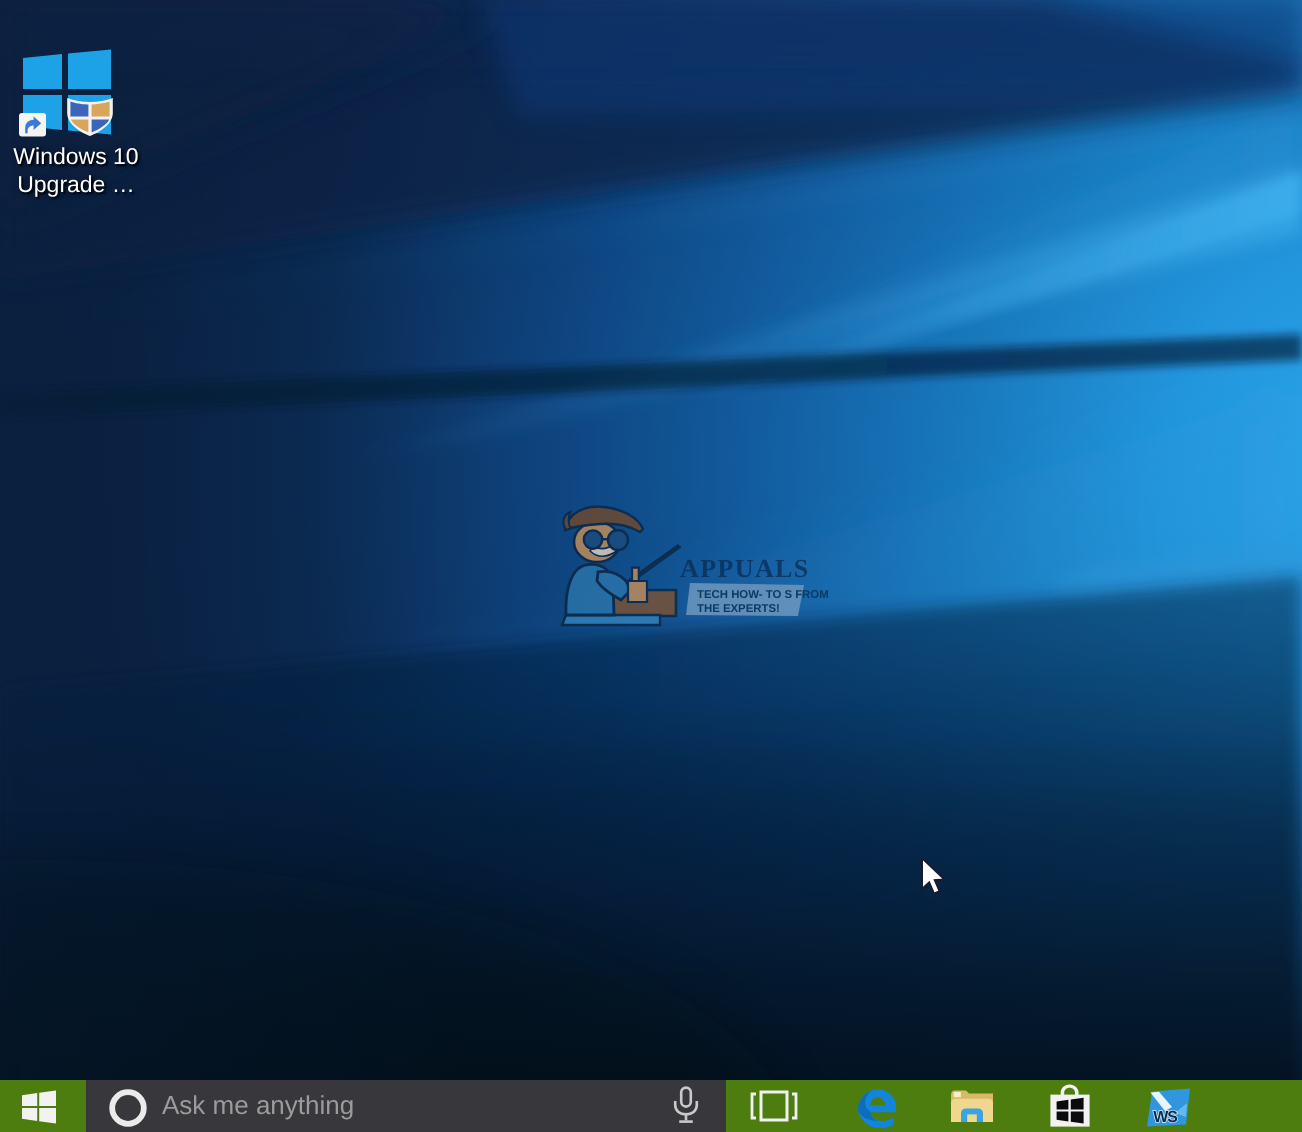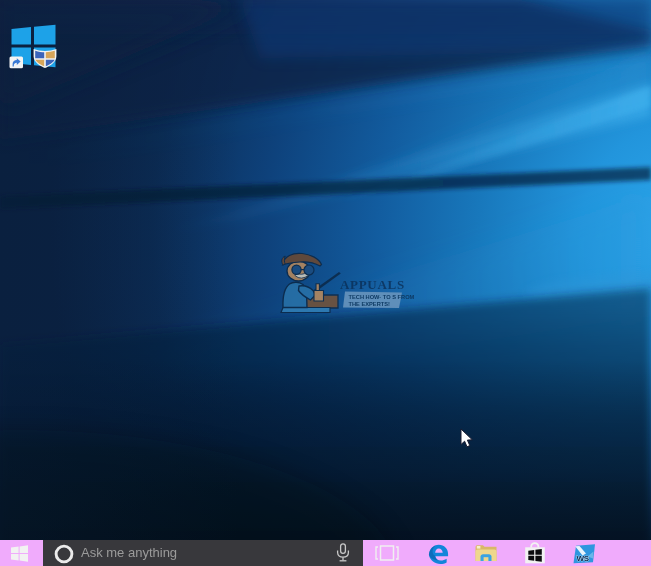--- a/index.html
+++ b/index.html
@@ -102,20 +102,21 @@
       <path d="M35.8,28.3 C38.5,28.2 42,27.7 44.8,26.8 L44.8,34.3 L35.8,34.3 Z" fill="#d8a65a"></path>
       <path d="M25.4,35.8 L34.2,35.8 L34.2,42.3 C30.8,40.8 26.4,38.3 25.4,35.8 Z" fill="#d8a65a"></path>
       <path d="M35.8,35.8 L44.6,35.8 C43.6,38.4 39.2,40.8 35.8,42.3 Z" fill="#3c64ba"></path>
     </g>
   </svg>
 
   <svg width="15" height="13" viewBox="0 0 15 13" style="position:absolute;left:9px;top:56px;">
     <rect x="0.5" y="0.5" width="13.5" height="11.8" rx="1.5" fill="#f4f4f4"></rect>
     <path d="M3.6,10.6 L3.6,7.8 C3.6,5.4 5.6,3.9 7.8,3.9 L7.8,2.2 L11.6,5.6 L7.8,9 L7.8,6.8 C6.1,6.8 4.8,7.9 4.8,9.4 L4.8,10.6 Z" fill="#3b7ad4"></path>
   </svg>
+  <div style="position:absolute;left:0;top:73px;width:76px;text-align:center;color:#fff;font-size:11.5px;line-height:13.8px;text-shadow:1px 1px 1px rgba(0,0,0,0.95),0 0 3px rgba(0,0,0,0.6);">Windows 10<br>Upgrade&nbsp;…</div>
 </div>
 
 <div style="position:absolute;left:276px;top:246px;width:140px;height:70px;">
 <svg width="140" height="70" viewBox="0 0 140 70">
   <g opacity="0.8">
 
     <path d="M30,49.5 L63,26 L64.8,27.6 L33,50.5 Z" fill="#0c2642"></path>
 
     <path d="M24,49 L62,49 L62,62 L24,62 Z" fill="#7e5230" stroke="#0c2642" stroke-width="1.3"></path>
 
@@ -146,21 +147,21 @@
   <polygon points="69,45.5 126,46.5 123,62 67,61.5" fill="#6a95bd" opacity="0.88"></polygon>
   <text x="72.5" y="52.8" font-size="5.7" font-weight="bold" fill="#0e3a63">TECH HOW- TO S FROM</text>
   <text x="72.5" y="60.2" font-size="5.7" font-weight="bold" fill="#0e3a63">THE EXPERTS!</text>
 </svg>
 </div>
 
 <svg width="16" height="22" viewBox="0 0 16 22" style="position:absolute;left:460px;top:428px;">
   <path d="M1,1 L1,16.5 L4.6,13.2 L7,18.8 L9.8,17.6 L7.4,12.1 L12.3,11.8 Z" fill="#fff" stroke="#1a1a2e" stroke-width="1"></path>
 </svg>
 
-<div style="position:absolute;left:0;top:540px;width:651px;height:26px;background:#f0abfc;">
+<div style="position:absolute;left:0;top:540px;width:651px;height:26px;background:#4d7c0f;">
 
   <svg width="17" height="17" viewBox="0 0 17 17" style="position:absolute;left:11px;top:5px;">
     <polygon points="0,2.6 7.6,1.5 7.6,8 0,8" fill="#f2f2f2"></polygon>
     <polygon points="8.6,1.4 17,0.2 17,8 8.6,8" fill="#f2f2f2"></polygon>
     <polygon points="0,9 7.6,9 7.6,15.5 0,14.4" fill="#f2f2f2"></polygon>
     <polygon points="8.6,9 17,9 17,16.8 8.6,15.6" fill="#f2f2f2"></polygon>
   </svg>
 
   <div style="position:absolute;left:43px;top:0;width:320px;height:26px;background:#38383c;">
     <svg width="22" height="22" viewBox="0 0 22 22" style="position:absolute;left:10px;top:3px;">

